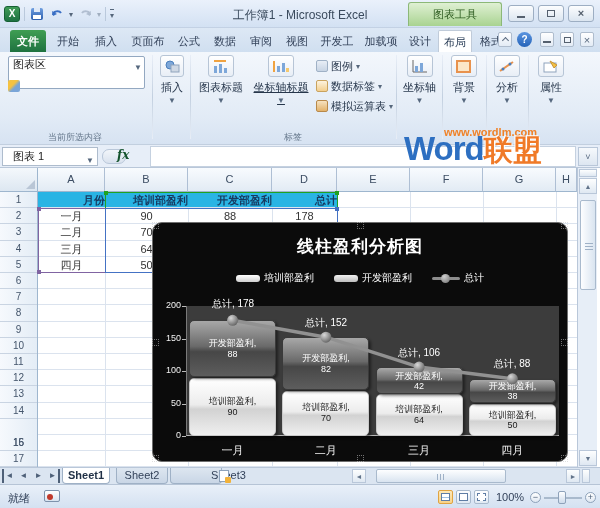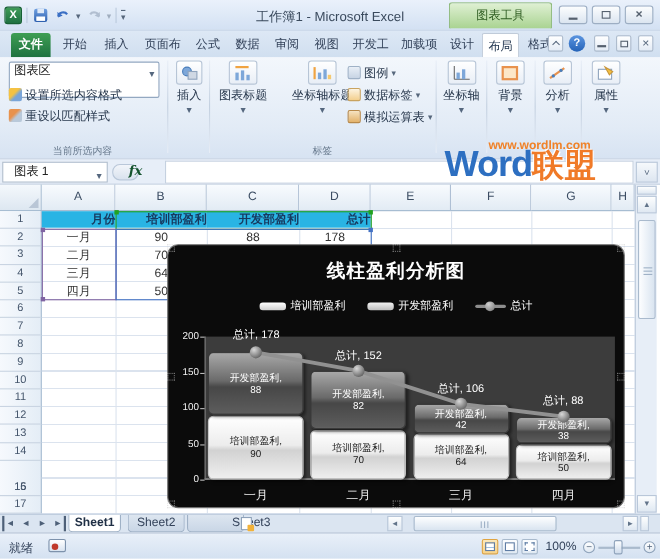--- a/index.html
+++ b/index.html
@@ -230,25 +230,20 @@
   </div>
 
   <div id="ribbon" class="abs">
 
     <div class="combo">
       <span>图表区</span>
       <span class="ca">▼</span>
     </div>
     <div class="rsmall" style="left:8px;top:26px;">
       <span class="ic12" style="background:linear-gradient(135deg,#f5c242 40%,#7aa5d8 60%);"></span>
-      <span>设置所选内容格式</span>
-    </div>
-    <div class="rsmall" style="left:8px;top:45px;">
-      <span class="ic12" style="background:linear-gradient(135deg,#e8924d 40%,#b9c9da 60%);"></span>
-      <span>重设以匹配样式</span>
     </div>
     <div class="grouplabel" style="left:0;width:150px;">当前所选内容</div>
     <div class="rdiv" style="left:152px;"></div>
 
     <div class="bigbtn" style="left:155px;width:34px;">
       <div class="icobox" style="width:24px;height:22px;">
         <svg width="16" height="14">
             <circle cx="6" cy="6" r="4" fill="#7da7d9" stroke="#4a7ebb"></circle>
             <rect x="7" y="6" width="8" height="7" fill="#cfd8e4" stroke="#8fa4bd"></rect>
           </svg>
@@ -263,21 +258,21 @@
         <svg width="18" height="15">
             <rect x="2" y="1" width="12" height="2" fill="#f0a341"></rect>
             <rect x="2" y="7" width="3" height="7" fill="#7da7d9"></rect>
             <rect x="7" y="5" width="3" height="9" fill="#7da7d9"></rect>
             <rect x="12" y="9" width="3" height="5" fill="#7da7d9"></rect>
           </svg>
       </div>
       <span class="lbl">图表标题</span>
       <span class="arr">▼</span>
     </div>
-    <div class="bigbtn" style="left:262px;width:62px;">
+    <div class="bigbtn" style="left:250px;width:62px;text-decoration:underline;">
       <div class="icobox">
         <svg width="18" height="15">
             <rect x="1" y="2" width="2" height="11" fill="#f0a341"></rect>
             <rect x="5" y="7" width="3" height="6" fill="#7da7d9"></rect>
             <rect x="10" y="4" width="3" height="9" fill="#7da7d9"></rect>
             <rect x="14" y="9" width="3" height="4" fill="#f5c96f"></rect>
           </svg>
       </div>
       <span class="lbl">坐标轴标题</span>
       <span class="arr">▼</span>

